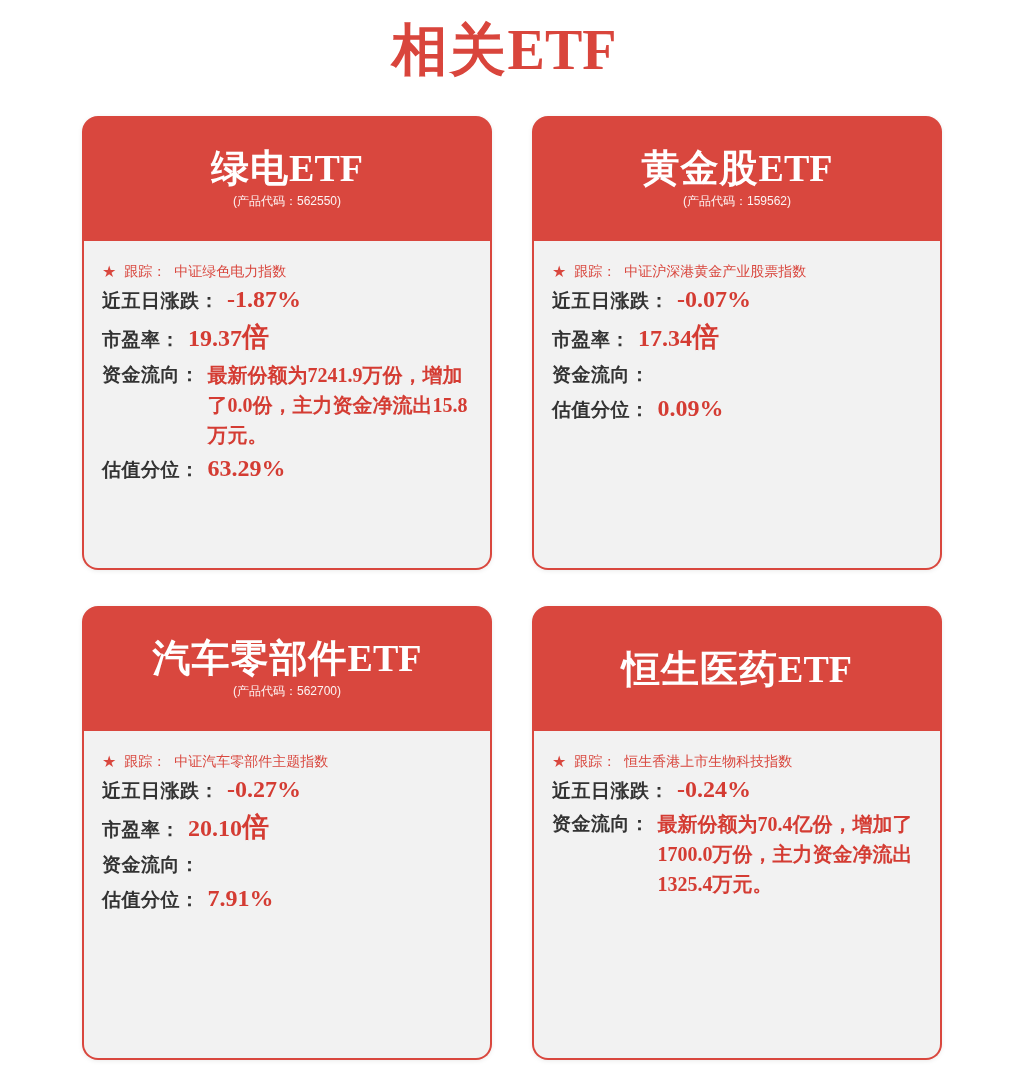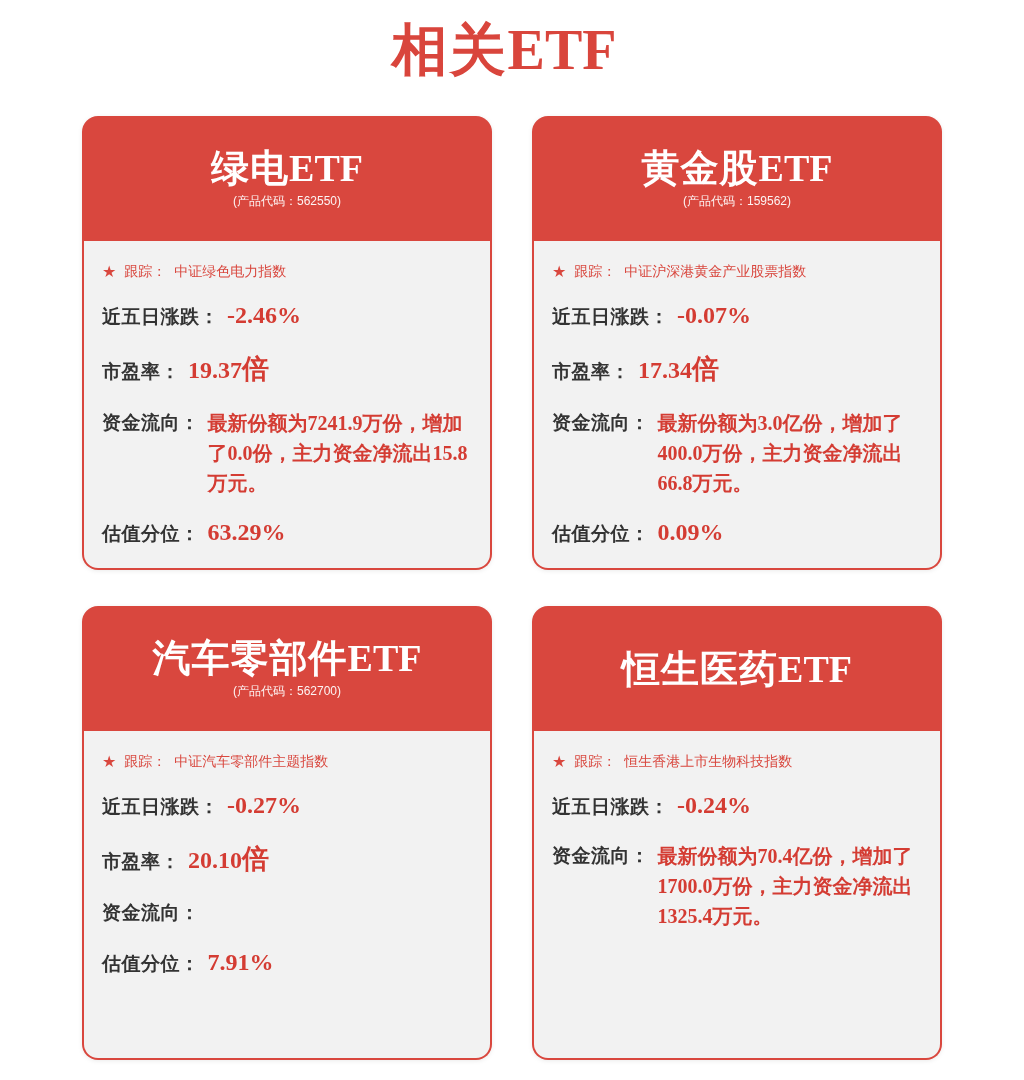--- a/index.html
+++ b/index.html
@@ -85,21 +85,21 @@
     padding-left: 2px;
   }
   .star {
     font-size: 16px;
     line-height: 16px;
   }
   .row {
     display: flex;
     align-items: baseline;
     gap: 8px;
-    margin-top: 21px;
+    margin-top: 5px;
     padding-left: 2px;
   }
   .row-label {
     font-size: 19px;
     font-weight: 700;
     color: #333333;
     white-space: nowrap;
     letter-spacing: 0.5px;
   }
   .val {
@@ -144,21 +144,21 @@
       <div class="card-code">(产品代码：562550)</div>
     </header>
     <div class="card-body">
       <div class="track-row">
         <span class="star">★</span>
         <span>跟踪：</span>
         <span>中证绿色电力指数</span>
       </div>
       <div class="row">
         <span class="row-label">近五日涨跌：</span>
-        <span class="val">-2.46%</span>
+        <span class="val">-1.87%</span>
       </div>
       <div class="row">
         <span class="row-label">市盈率：</span>
         <span><span class="pe-num">19.37</span><span class="pe-unit">倍</span></span>
       </div>
       <div class="row flow-row">
         <span class="row-label">资金流向：</span>
         <span class="flow-val">最新份额为7241.9万份，增加了0.0份，主力资金净流出15.8万元。</span>
       </div>
       <div class="row">
@@ -182,21 +182,20 @@
       <div class="row">
         <span class="row-label">近五日涨跌：</span>
         <span class="val">-0.07%</span>
       </div>
       <div class="row">
         <span class="row-label">市盈率：</span>
         <span><span class="pe-num">17.34</span><span class="pe-unit">倍</span></span>
       </div>
       <div class="row flow-row">
         <span class="row-label">资金流向：</span>
-        <span class="flow-val">最新份额为3.0亿份，增加了400.0万份，主力资金净流出66.8万元。</span>
       </div>
       <div class="row">
         <span class="row-label">估值分位：</span>
         <span class="val">0.09%</span>
       </div>
     </div>
   </section>
 
   <section class="card">
     <header class="card-header">

